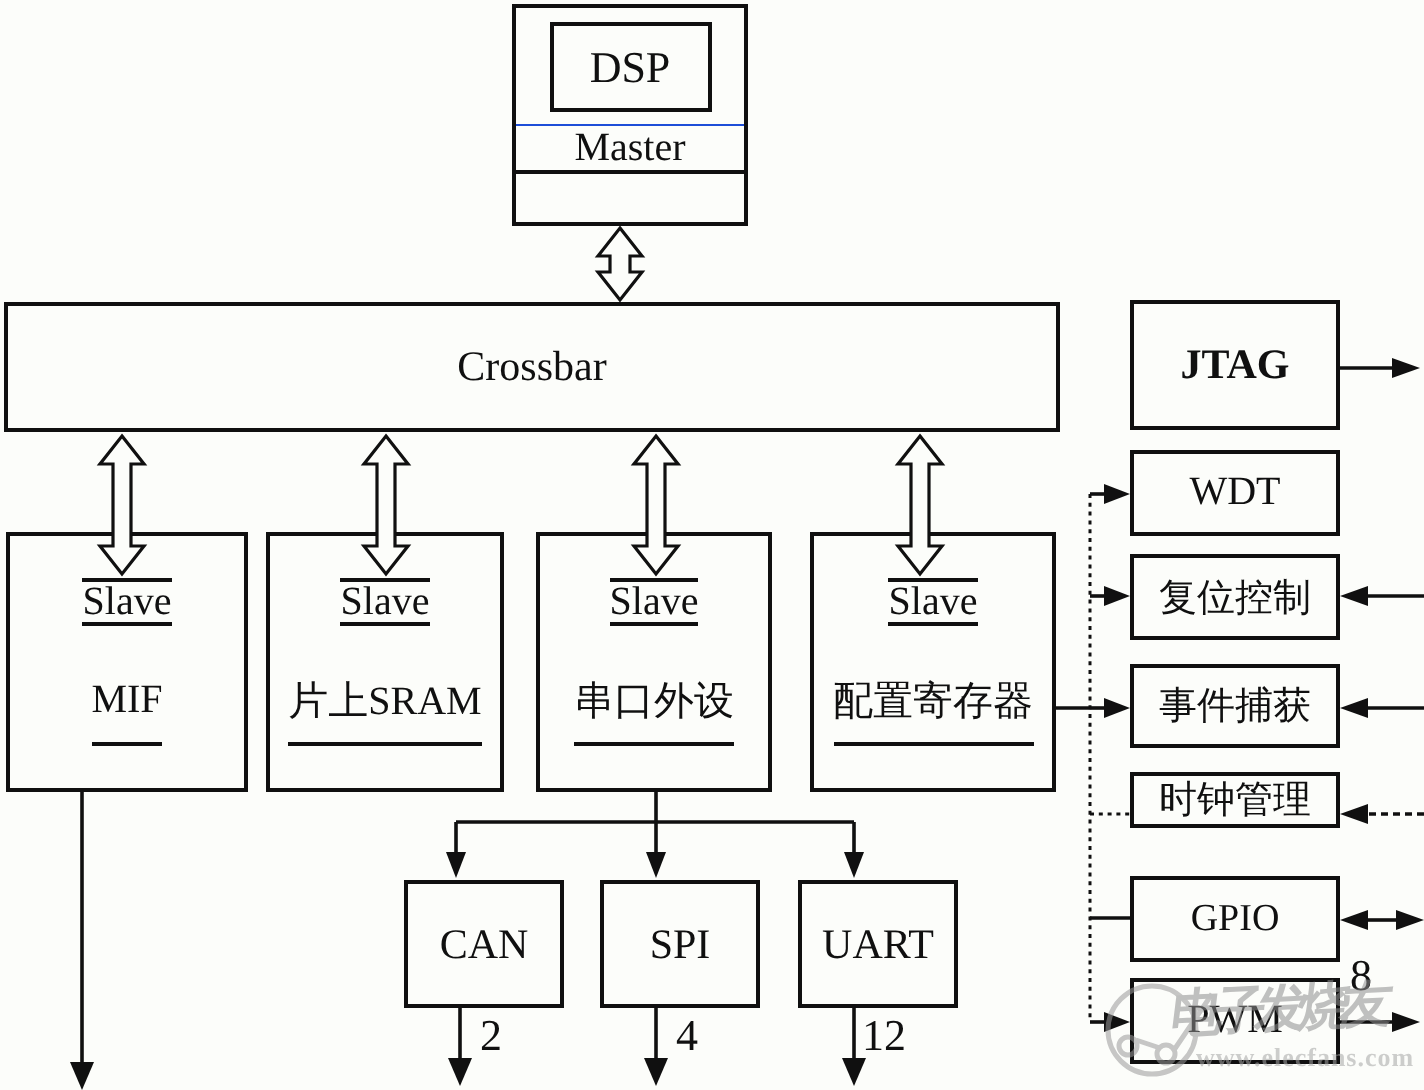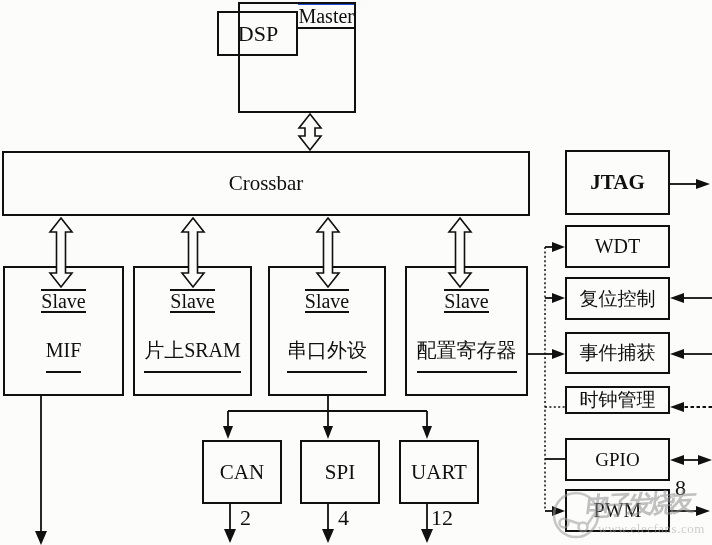--- a/index.html
+++ b/index.html
@@ -7,21 +7,21 @@
     position:relative;width:712px;height:545px;overflow:hidden;
     background:#fcfdfa;color:#101010;
     font-family:"Liberation Serif","DejaVu Serif",serif;
   }
   .box{
     position:absolute;box-sizing:border-box;border:2px solid #101010;
     display:flex;align-items:center;justify-content:center;
     background:transparent;z-index:1;
   }
   
-  .master-outer{left:238px;top:2px;width:118px;height:111px;flex-direction:row;align-items:stretch;justify-content:flex-end;}
+  .master-outer{left:256px;top:2px;width:118px;height:111px;flex-direction:column;align-items:stretch;justify-content:space-between;}
   .master-top{height:58px;display:flex;align-items:flex-start;justify-content:center;}
   .dsp-inner{position:relative;margin-top:7px;width:81px;height:45px;border:2px solid #101010;box-sizing:border-box;display:flex;align-items:center;justify-content:center;font-size:22px;}
   .master-mid{height:25px;border-top:1px solid #1d4ed8;border-bottom:2px solid #101010;box-sizing:border-box;display:flex;align-items:center;justify-content:center;font-size:20px;}
   .master-bot{flex:1;}
   
   .crossbar{left:2px;top:151px;width:528px;height:65px;font-size:21px;}
   
   .slave-block{top:266px;height:130px;flex-direction:column;align-items:center;justify-content:flex-start;}
   .band{box-sizing:border-box;display:flex;align-items:center;justify-content:center;}
   .band-top{height:21px;}
@@ -55,21 +55,21 @@
   .wires{position:absolute;left:0;top:0;z-index:2;pointer-events:none;}
   .wires path,.wires line{stroke:#101010;stroke-width:1.8;fill:none;}
   .wires polygon.head{fill:#101010;stroke:none;}
   .wires polygon.hollow{fill:#fcfdfa;stroke:#101010;stroke-width:1.6;}
   .dash{stroke-dasharray:3.5,2.5;}
   .dots{stroke-dasharray:2,2.4;stroke-width:1.5 !important;}
   
   .watermark{position:absolute;left:550px;top:481px;width:162px;height:62px;z-index:3;opacity:.55;pointer-events:none;}
   .wm-logo{position:absolute;left:0;top:4px;}
   .wm-brand{position:absolute;left:36px;top:6px;font-size:26px;font-weight:bold;color:#8f8f8f;letter-spacing:-5px;transform:skewX(-10deg) rotate(-3deg);white-space:nowrap;}
-  .wm-site{position:absolute;left:48px;top:40px;font-size:13px;font-weight:normal;color:#a6a6a6;letter-spacing:.5px;white-space:nowrap;}
+  .wm-site{position:absolute;left:48px;top:40px;font-size:13px;font-weight:bold;color:#a6a6a6;letter-spacing:.5px;white-space:nowrap;}
 </style>
 </head>
 <body>
 
 <div class="stage">
 
   <div class="box master-outer">
     <div class="master-top">
       <div class="dsp-inner">
         <span>DSP</span>

